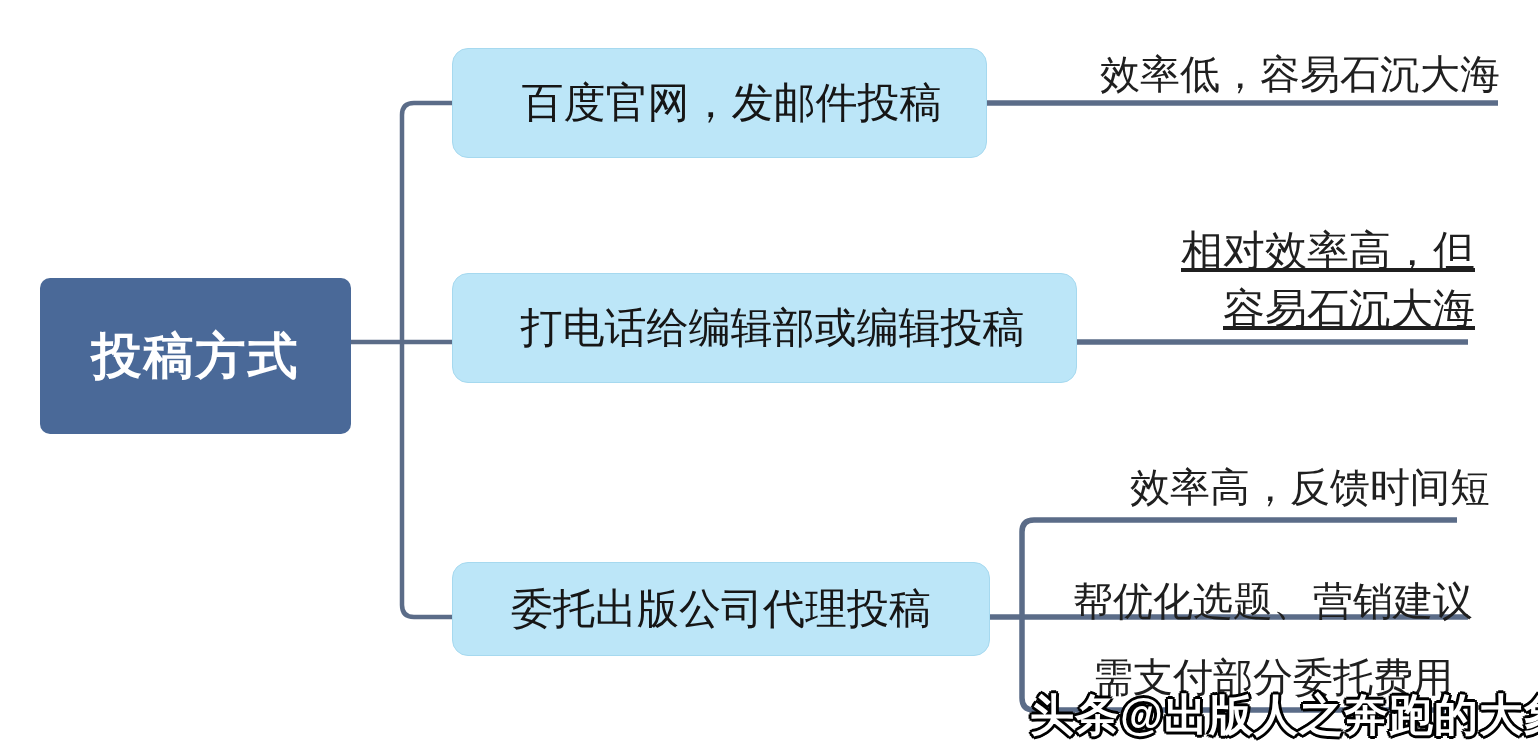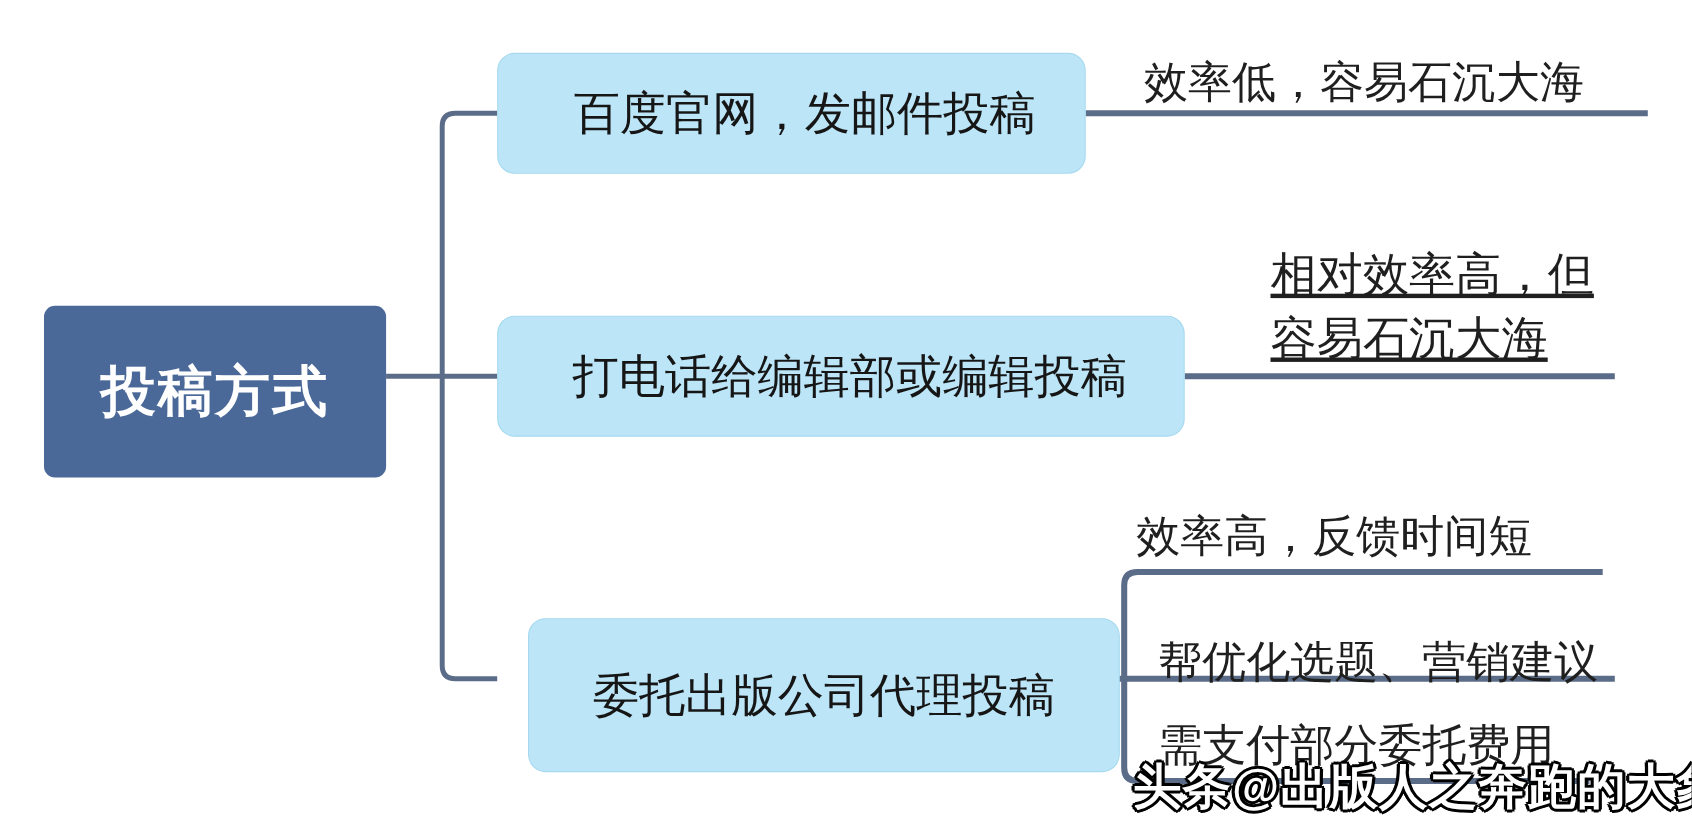--- a/index.html
+++ b/index.html
@@ -49,33 +49,33 @@
     letter-spacing: 2px;
   }
   .branch-node {
     background: var(--branch_bg, #bce6f8);
     border: 1px solid var(--branch_border, #a6d9ef);
     border-radius: 16px;
     color: var(--branch_text, #161616);
     font-size: 42px;
   }
   #b1 { left: 452px; top: 48px;  width: 535px; height: 110px; padding-left: 24px; }
-  #b2 { left: 452px; top: 287px; width: 625px; height: 110px; padding-left: 16px; }
-  #b3 { left: 452px; top: 562px; width: 538px; height: 140px; margin-left: 28px; }
+  #b2 { left: 452px; top: 273px; width: 625px; height: 110px; padding-left: 16px; }
+  #b3 { left: 452px; top: 562px; width: 538px; height: 94px; }
 
   .leaf {
     position: absolute;
     color: var(--leaf_text, #1f1f1f);
     font-size: 40px;
-    text-align: left;
+    text-align: right;
     white-space: nowrap;
   }
   #l1  { left: 1040px; top: 52px;  width: 460px; line-height: 46px; }
   #l2  { left: 1155px; top: 222px; width: 320px; line-height: 58px; font-size: 42px; text-decoration: underline; }
-  #l31 { left: 1033px; top: 464px; width: 410px; line-height: 48px; }
+  #l31 { left: 1080px; top: 464px; width: 410px; line-height: 48px; }
   #l32 { left: 1053px; top: 578px; width: 420px; line-height: 48px; }
   #l33 { left: 1053px; top: 655px; width: 400px; line-height: 46px; }
 
   .watermark {
     position: absolute;
     left: 1030px; top: 686px;
     font-family: "Liberation Sans", "DejaVu Sans", sans-serif;
     font-size: 44px;
     font-weight: bold;
     letter-spacing: 1px;

